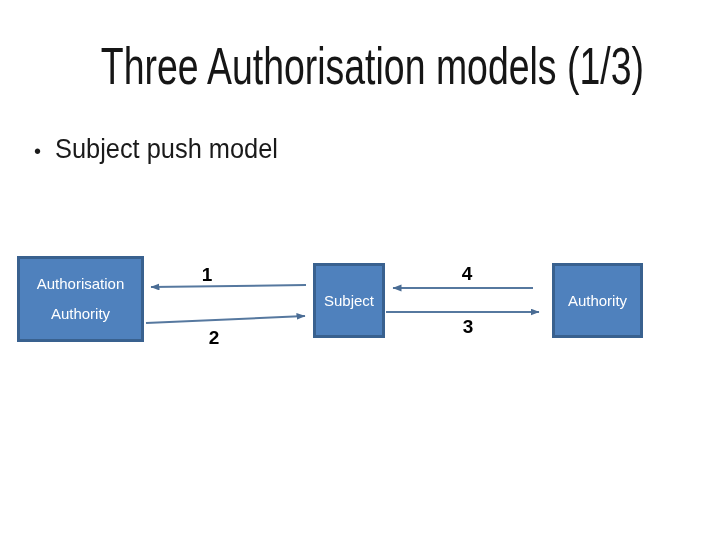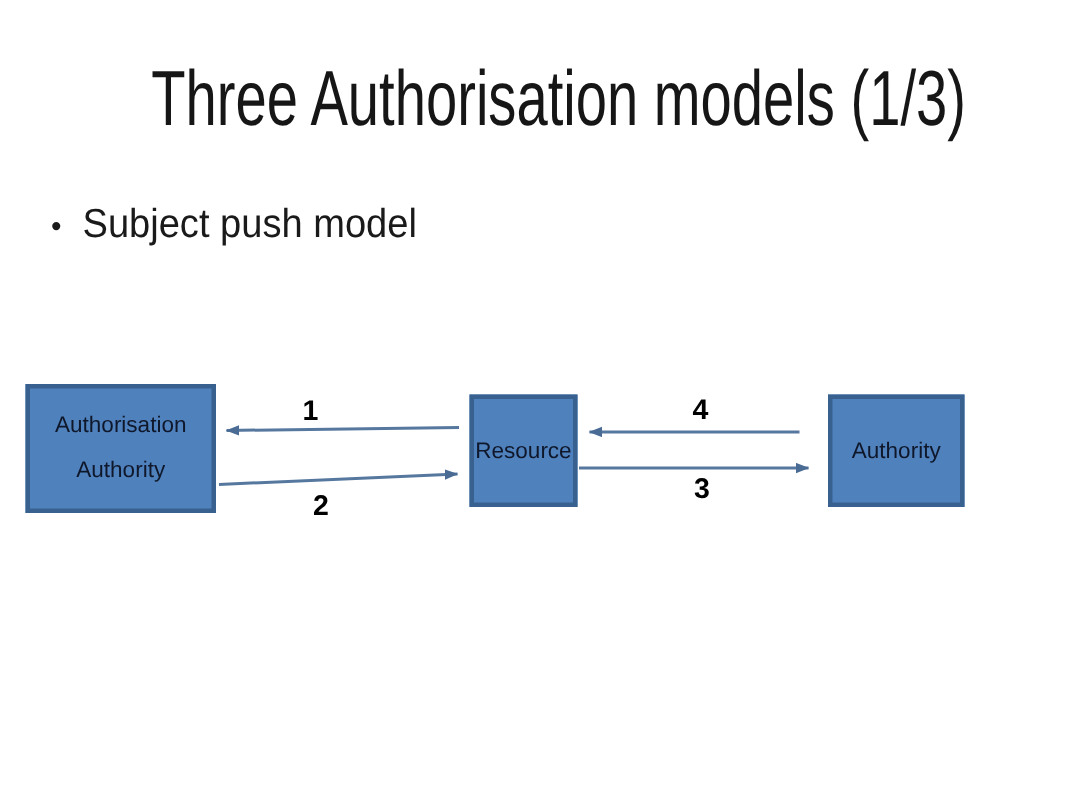--- a/index.html
+++ b/index.html
@@ -49,21 +49,21 @@
   }
   .diagram {
     position: absolute;
     top: 0; left: 0;
     width: 720px; height: 540px;
   }
   .box {
     position: absolute;
     background: #4f81bd;
     border: 3px solid #39618f;
-    color: #0f172a;
+    color: #ffffff;
     display: flex;
     align-items: center;
     justify-content: center;
     text-align: center;
     font-size: 15px;
     box-sizing: border-box;
   }
   .box-authority {
     left: 17px; top: 256px;
     width: 127px; height: 86px;
@@ -102,21 +102,21 @@
     <span class="bullet-text">Subject push model</span>
   </div>
 
   <div class="diagram">
 
     <div class="box box-authority">
       <span>Authorisation Authority</span>
     </div>
 
     <div class="box box-subject">
-      <span>Resource</span>
+      <span>Subject</span>
     </div>
 
     <div class="box box-resource">
       <span>Authority</span>
     </div>
 
     <svg class="arrows-svg" width="720" height="540" viewBox="0 0 720 540">
       <defs>
         <marker id="arrowhead" markerWidth="10" markerHeight="8" refX="8.5" refY="3.5" orient="auto" markerUnits="userSpaceOnUse">
           <path d="M0,0 L9,3.5 L0,7 Z" fill="#4a6c94"></path>

